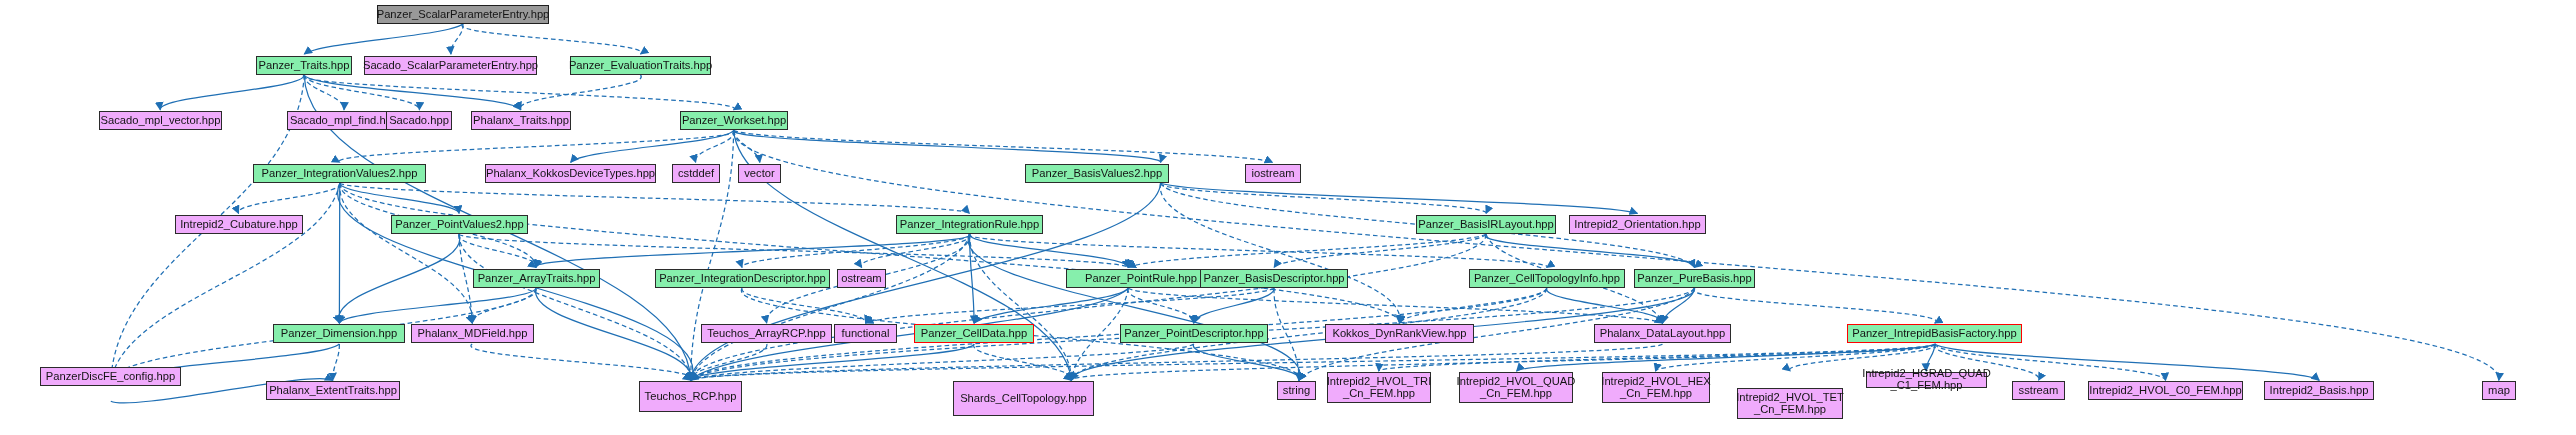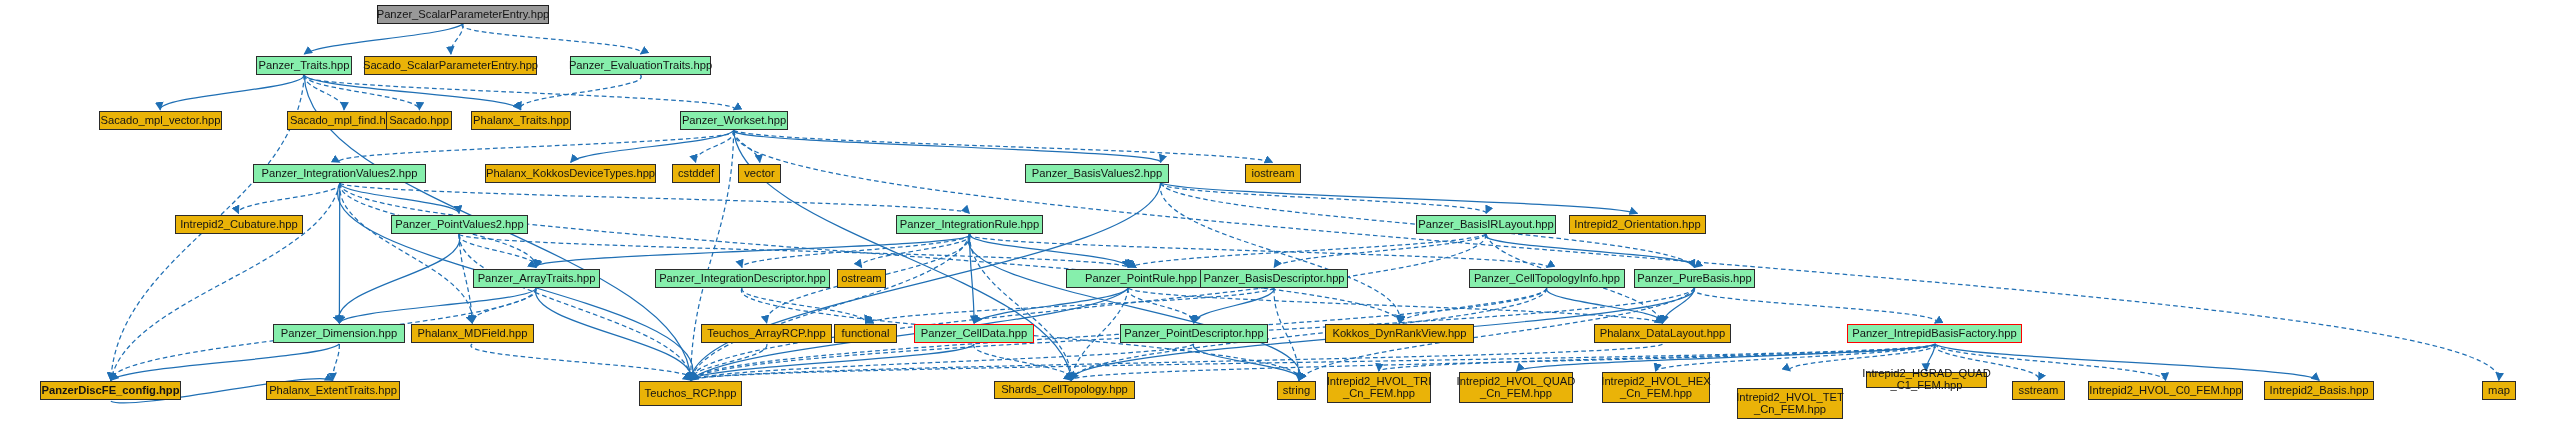--- a/index.html
+++ b/index.html
@@ -33,21 +33,21 @@
     line-height: 1;
     white-space: pre;
     text-align: center;
     display: flex;
     align-items: center;
     justify-content: center;
     padding: 0 3.1px;
     z-index: 5;
   }
   .node.sys {
-    background: #eab308;
+    background: #f0abfc;
   }
   .node.root {
     background: #999999;
     border-color: #1f1f1f;
   }
   .node.hl {
     border-color: #ff0000;
   }
   .node.two-line {
     line-height: 1.05;
@@ -191,24 +191,24 @@
     <div class="node" style="left: 1634px; top: 269px; width: 121px; height: 19.3px;">Panzer_PureBasis.hpp</div>
     <div class="node" style="left: 273px; top: 324px; width: 132px; height: 19.3px;">Panzer_Dimension.hpp</div>
     <div class="node sys" style="left: 411px; top: 324px; width: 123px; height: 19.3px;">Phalanx_MDField.hpp</div>
     <div class="node sys" style="left: 701px; top: 324px; width: 131px; height: 19.3px;">Teuchos_ArrayRCP.hpp</div>
     <div class="node sys" style="left: 834px; top: 324px; width: 63px; height: 19.3px;">functional</div>
     <div class="node hl" style="left: 914px; top: 324px; width: 120px; height: 19.3px;">Panzer_CellData.hpp</div>
     <div class="node" style="left: 1120px; top: 324px; width: 148px; height: 19.3px;">Panzer_PointDescriptor.hpp</div>
     <div class="node sys" style="left: 1325px; top: 324px; width: 149px; height: 19.3px;">Kokkos_DynRankView.hpp</div>
     <div class="node sys" style="left: 1594px; top: 324px; width: 137px; height: 19.3px;">Phalanx_DataLayout.hpp</div>
     <div class="node hl" style="left: 1847px; top: 324px; width: 175px; height: 19.3px;">Panzer_IntrepidBasisFactory.hpp</div>
-    <div class="node sys" style="left: 40px; top: 381px; width: 141px; height: 19.3px; font-weight: bold;">PanzerDiscFE_config.hpp</div>
+    <div class="node sys" style="left: 40px; top: 367px; width: 141px; height: 19.3px;">PanzerDiscFE_config.hpp</div>
     <div class="node sys" style="left: 266px; top: 381px; width: 134px; height: 19.3px;">Phalanx_ExtentTraits.hpp</div>
-    <div class="node sys" style="left: 639px; top: 381px; width: 103px; height: 25px;">Teuchos_RCP.hpp</div>
-    <div class="node sys" style="left: 994px; top: 381px; width: 141px; height: 18px;">Shards_CellTopology.hpp</div>
+    <div class="node sys" style="left: 639px; top: 381px; width: 103px; height: 31px;">Teuchos_RCP.hpp</div>
+    <div class="node sys" style="left: 953px; top: 381px; width: 141px; height: 35px;">Shards_CellTopology.hpp</div>
     <div class="node sys" style="left: 1277px; top: 381px; width: 39px; height: 19.3px;">string</div>
     <div class="node sys two-line" style="left: 1327px; top: 372px; width: 104px; height: 31px;">Intrepid2_HVOL_TRI
 _Cn_FEM.hpp</div>
     <div class="node sys two-line" style="left: 1459px; top: 372px; width: 114px; height: 31px;">Intrepid2_HVOL_QUAD
 _Cn_FEM.hpp</div>
     <div class="node sys two-line" style="left: 1602px; top: 372px; width: 108px; height: 31px;">Intrepid2_HVOL_HEX
 _Cn_FEM.hpp</div>
     <div class="node sys two-line" style="left: 1737px; top: 388px; width: 106px; height: 31px;">Intrepid2_HVOL_TET
 _Cn_FEM.hpp</div>
     <div class="node sys two-line" style="left: 1866px; top: 372px; width: 121px; height: 16px;">Intrepid2_HGRAD_QUAD

